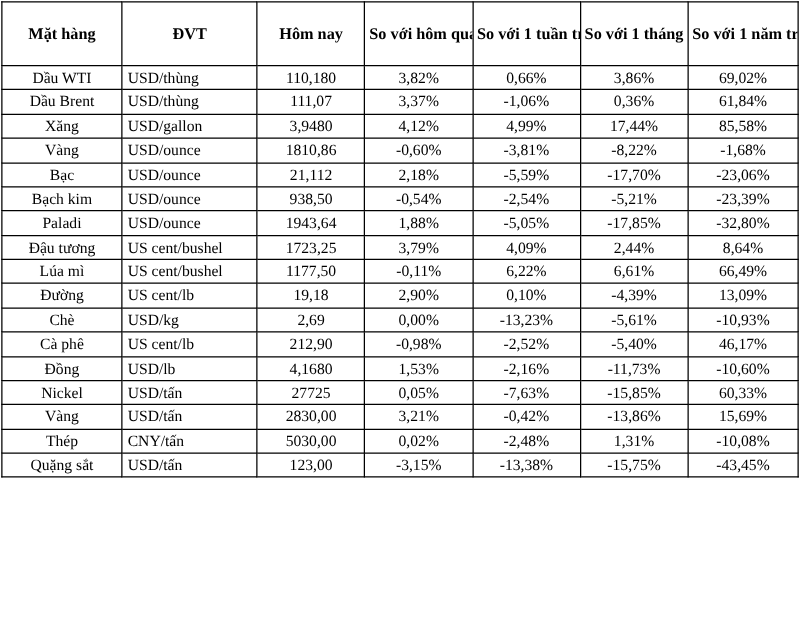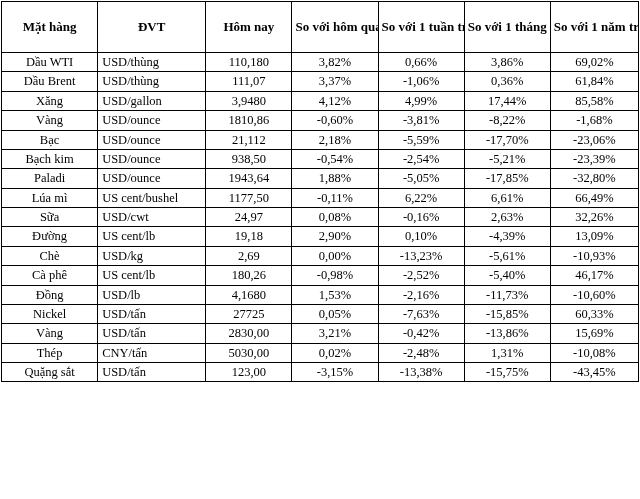--- a/index.html
+++ b/index.html
@@ -148,59 +148,59 @@
     <tr>
         <td class="name">Paladi</td>
         <td class="unit">USD/ounce</td>
         <td class="num">1943,64</td>
         <td class="num">1,88%</td>
         <td class="num">-5,05%</td>
         <td class="num">-17,85%</td>
         <td class="num">-32,80%</td>
       </tr>
     <tr>
+        <td class="name">Đậu tương</td>
+        <td class="unit">US cent/bushel</td>
+        <td class="num">1723,25</td>
+        <td class="num">3,79%</td>
+        <td class="num">4,09%</td>
+        <td class="num">2,44%</td>
+        <td class="num">8,64%</td>
+      </tr>
+    <tr>
         <td class="name">Lúa mì</td>
         <td class="unit">US cent/bushel</td>
         <td class="num">1177,50</td>
         <td class="num">-0,11%</td>
         <td class="num">6,22%</td>
         <td class="num">6,61%</td>
         <td class="num">66,49%</td>
       </tr>
     <tr>
-        <td class="name">Sữa</td>
-        <td class="unit">USD/cwt</td>
-        <td class="num">24,97</td>
-        <td class="num">0,08%</td>
-        <td class="num">-0,16%</td>
-        <td class="num">2,63%</td>
-        <td class="num">32,26%</td>
-      </tr>
-    <tr>
         <td class="name">Đường</td>
         <td class="unit">US cent/lb</td>
         <td class="num">19,18</td>
         <td class="num">2,90%</td>
         <td class="num">0,10%</td>
         <td class="num">-4,39%</td>
         <td class="num">13,09%</td>
       </tr>
     <tr>
         <td class="name">Chè</td>
         <td class="unit">USD/kg</td>
         <td class="num">2,69</td>
         <td class="num">0,00%</td>
         <td class="num">-13,23%</td>
         <td class="num">-5,61%</td>
         <td class="num">-10,93%</td>
       </tr>
     <tr>
         <td class="name">Cà phê</td>
         <td class="unit">US cent/lb</td>
-        <td class="num">180,26</td>
+        <td class="num">212,90</td>
         <td class="num">-0,98%</td>
         <td class="num">-2,52%</td>
         <td class="num">-5,40%</td>
         <td class="num">46,17%</td>
       </tr>
     <tr>
         <td class="name">Đồng</td>
         <td class="unit">USD/lb</td>
         <td class="num">4,1680</td>
         <td class="num">1,53%</td>

